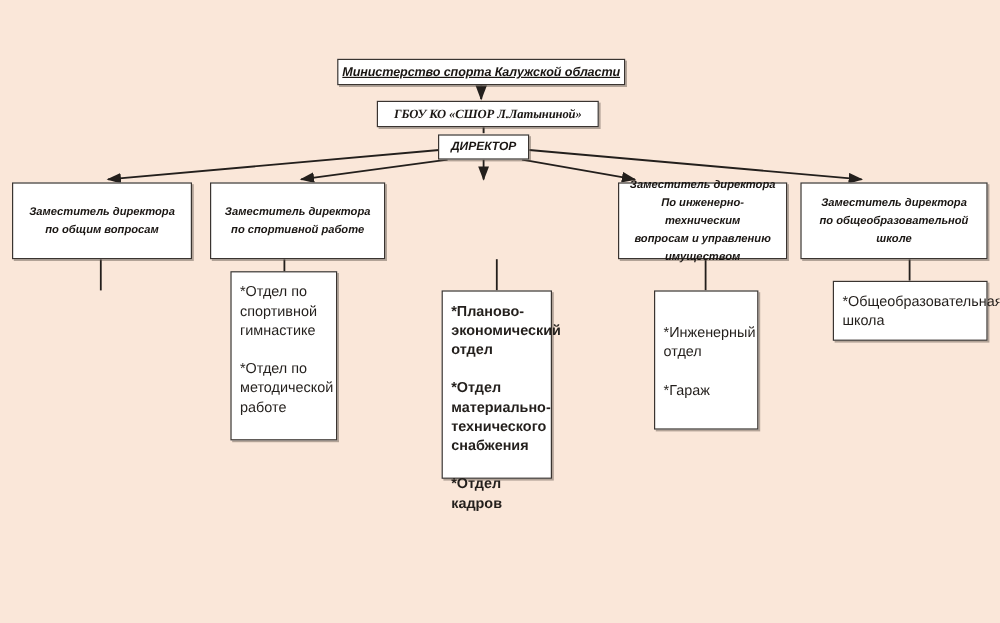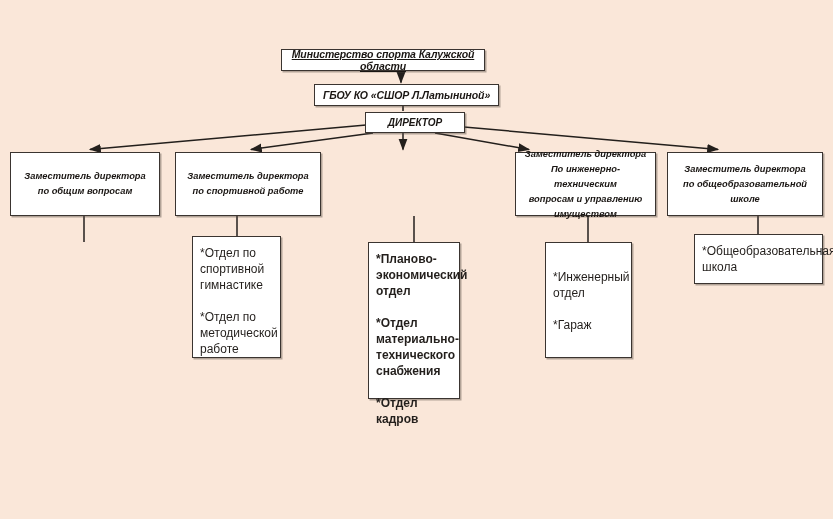--- a/index.html
+++ b/index.html
@@ -41,52 +41,53 @@
   .node-text {
     display: block;
     width: 100%;
     white-space: pre-line;
   }
 
   
   .ministry {
     left: 281px;
     top: 49px;
-    width: 204px;
+    width: 240px;
     height: 22px;
   }
   .ministry .node-text {
     font-style: italic;
     font-weight: bold;
     font-size: 10.5px;
     text-decoration: underline;
     color: #1a1613;
     letter-spacing: -0.1px;
   }
 
   
   .institution {
     left: 314px;
     top: 84px;
     width: 185px;
     height: 22px;
+    font-family: Liberation Serif, serif;
   }
   .institution .node-text {
     font-style: italic;
     font-weight: bold;
     font-size: 10.5px;
     color: #1a1613;
     letter-spacing: -0.1px;
   }
 
   
   .director {
     left: 365px;
     top: 112px;
-    width: 100px;
+    width: 76px;
     height: 21px;
   }
   .director .node-text {
     font-style: italic;
     font-weight: bold;
     font-size: 10px;
     color: #1a1613;
   }
 
   
@@ -114,21 +115,21 @@
     justify-content: flex-start;
     padding: 8px 7px 6px 7px;
   }
   .unit .node-text {
     text-align: left;
     font-size: 12px;
     line-height: 16px;
     color: #231f1c;
   }
   .unit-0 { left: 14px;  top: 242px; width: 143px; height: 186px; }
-  .unit-1 { left: 192px; top: 236px; width: 89px;  height: 122px; }
+  .unit-1 { left: 192px; top: 226px; width: 89px;  height: 141px; }
   .unit-2 { left: 368px; top: 242px; width: 92px;  height: 157px; font-weight: bold; }
   .unit-3 { left: 545px; top: 242px; width: 87px;  height: 116px; align-items: center; }
   .unit-4 { left: 694px; top: 234px; width: 129px; height: 50px; }
 </style>
 </head>
 <body>
 
 <div id="chart-root">
 
   <svg id="connectors" viewBox="0 0 833 519" xmlns="http://www.w3.org/2000/svg">

